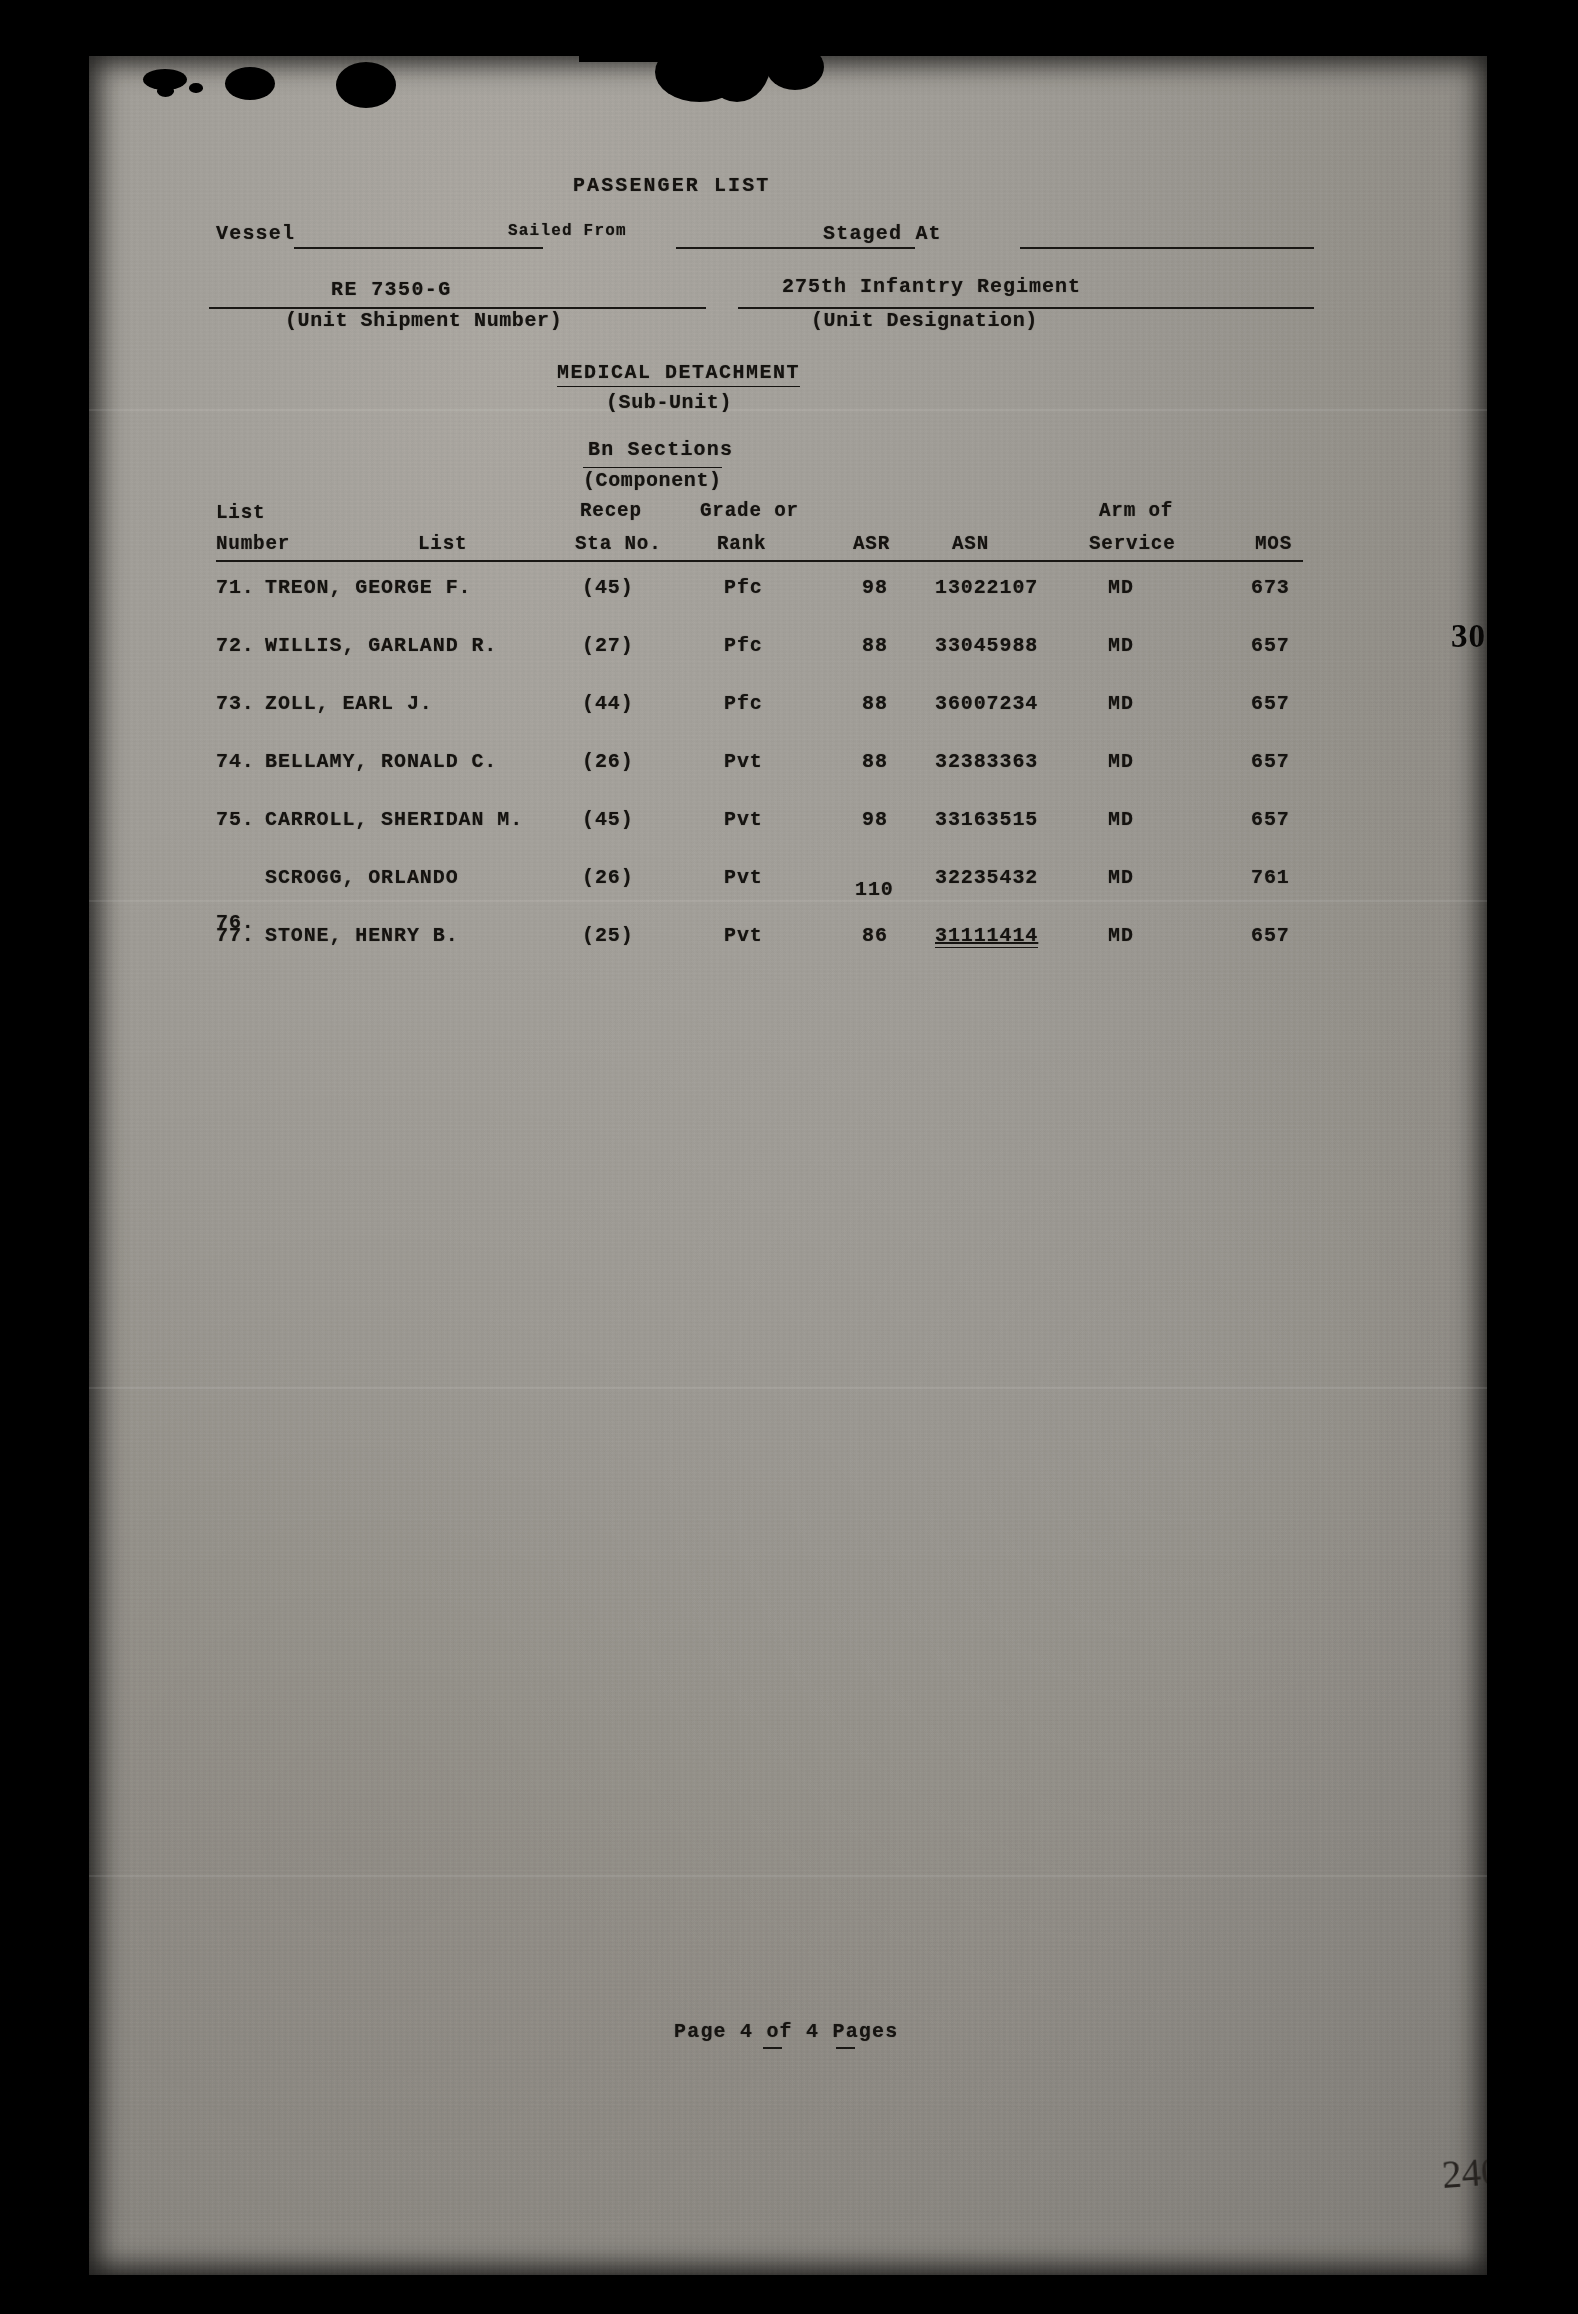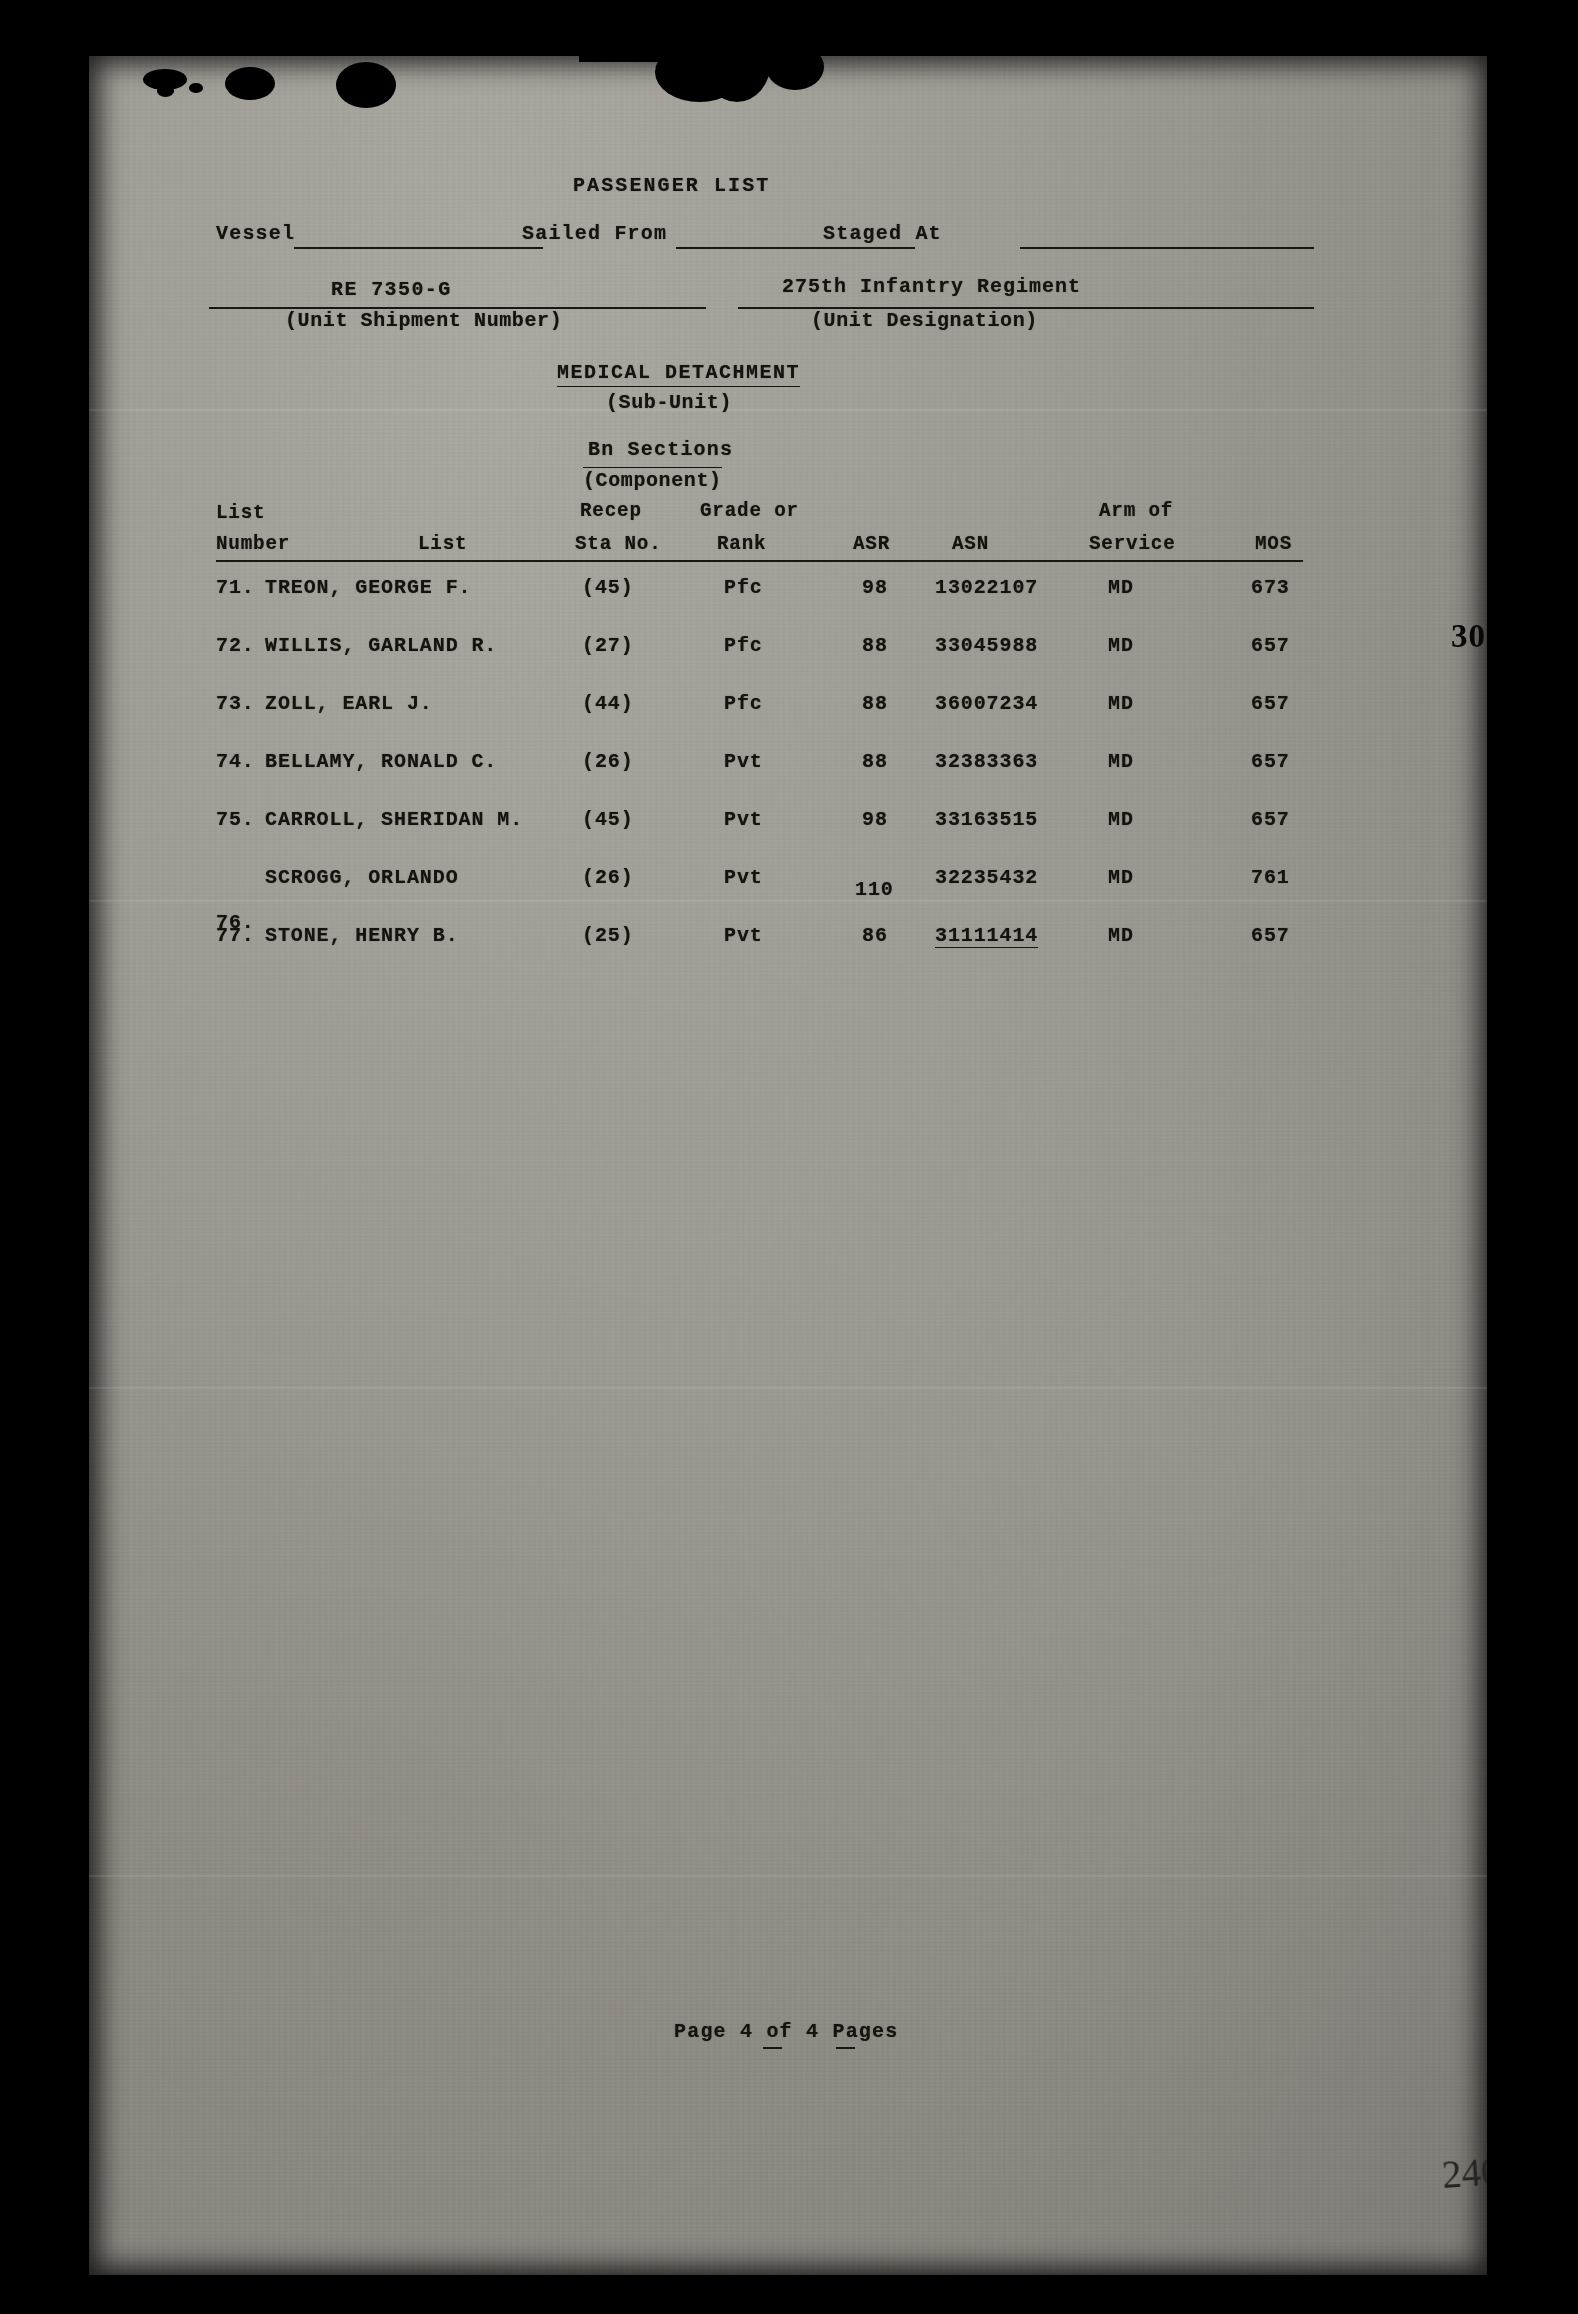--- a/index.html
+++ b/index.html
@@ -89,21 +89,21 @@
   .rule {
     position: absolute;
     height: 1.9px;
     background: #1d1b18;
   }
 
   
   #title { left: 488px; top: 124px; font-size: 20px; letter-spacing: 2.1px; }
 
   #lbl-vessel   { left: 131px; top: 172px; font-size: 20px; letter-spacing: 1.2px;}
-  #lbl-sailed   { left: 437px; top: 172px; font-size: 20px; letter-spacing: 1.2px;}
+  #lbl-sailed   { left: 423px; top: 172px; font-size: 16px; letter-spacing: 1.2px;}
   #lbl-staged   { left: 738px; top: 172px; font-size: 20px; letter-spacing: 1.2px;}
 
   #shipno       { left: 246px; top: 228px; font-size: 20px; letter-spacing: 1.4px;}
   #shipno-cap   { left: 200px; top: 259px; font-size: 20px; letter-spacing: 0.6px;}
   #unitdes      { left: 697px; top: 225px; font-size: 20px; letter-spacing: 1px;}
   #unitdes-cap  { left: 726px; top: 259px; font-size: 20px; letter-spacing: 0.6px;}
 
   #subunit      { left: 472px; top: 311px; font-size: 20px; letter-spacing: 1.5px; border-bottom:1.9px solid #1a1815; padding-bottom:1.9px;}
   #subunit-cap  { left: 521px; top: 341px; font-size: 20px; letter-spacing: 0.6px;}
 
@@ -239,21 +239,21 @@
       <div class="t cell" style="left:770px; top:816px;margin-top:12px;">110</div>
       <div class="t cell" style="left:850px; top:816px;">32235432</div>
       <div class="t cell" style="left:1023px; top:816px;">MD</div>
       <div class="t cell" style="left:1166px; top:816px;">761</div>
 
       <div class="t cell" style="left:131px; top:874px;">77.</div>
       <div class="t cell" style="left:180px; top:874px;">STONE, HENRY B.</div>
       <div class="t cell" style="left:497px; top:874px;">(25)</div>
       <div class="t cell" style="left:639px; top:874px;">Pvt</div>
       <div class="t cell" style="left:777px; top:874px;">86</div>
-      <div class="t cell ul" style="left:850px; top:874px;">31111414</div>
+      <div class="t cell ul" style="left:850px; top:874px;text-decoration:underline;">31111414</div>
       <div class="t cell" style="left:1023px; top:874px;">MD</div>
       <div class="t cell" style="left:1166px; top:874px;">657</div>
 
       <div class="t" id="pagefoot">Page 4 of 4 Pages</div>
       <div class="rule" style="left:678px; top:1997px; width:19.3px;"></div>
       <div class="rule" style="left:751px; top:1997px; width:19.3px;"></div>
 
     </div>
 
     <div id="stamp305">305</div>

